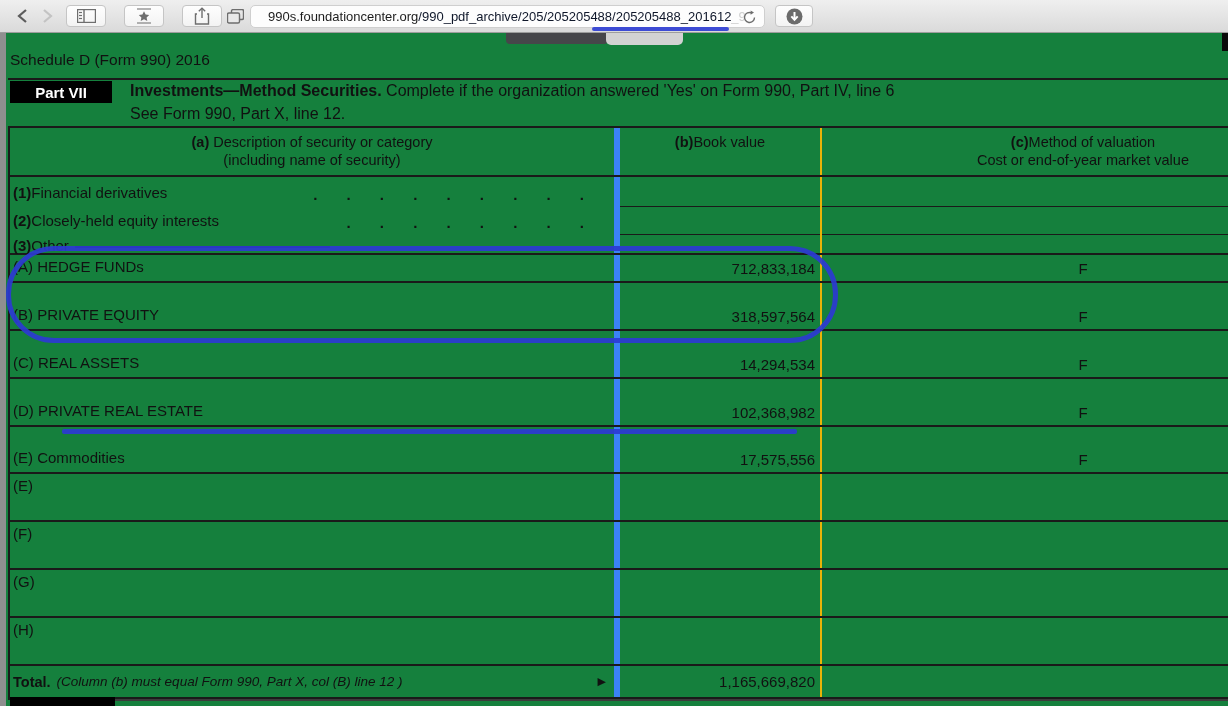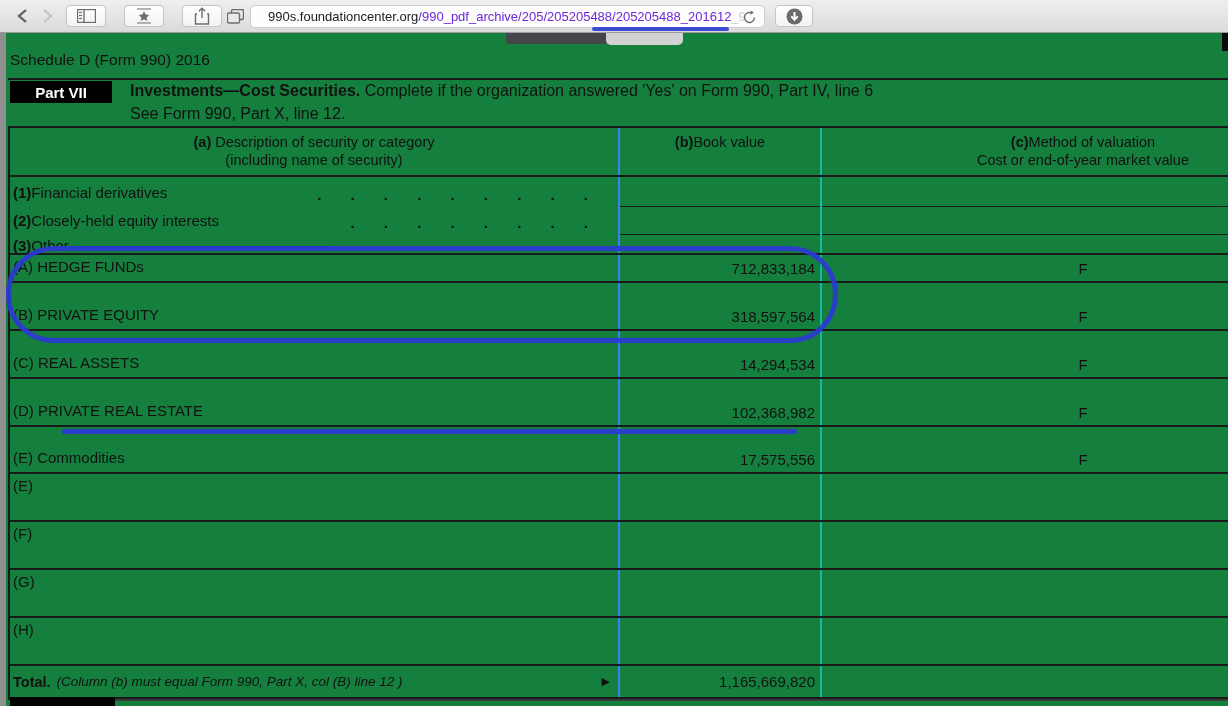--- a/index.html
+++ b/index.html
@@ -9,21 +9,21 @@
   
   .toolbar { position:absolute; left:0; top:0; width:1228px; height:33px;
     background:linear-gradient(#efefef,#dadada); border-bottom:1px solid #9d9d9d; z-index:50; }
   .nav-chevron { position:absolute; top:7px; width:18px; height:18px; }
   .tb-btn { position:absolute; top:5px; height:22px; border:1px solid #c5c5c5; border-radius:4px;
     background:linear-gradient(#fefefe,#f3f3f3); display:flex; align-items:center; justify-content:center; cursor:default; }
   .url-field { position:absolute; left:250px; top:5px; width:515px; height:23px; background:#fdfdfd;
     border:1px solid #cfcfcf; border-radius:5px; display:flex; align-items:center;
     padding-left:17px; font-size:13px; white-space:nowrap; overflow:hidden; }
   .url-domain { color:#1c1c1c; }
-  .url-path { color:#6d28d9; }
+  .url-path { color:#0f172a; }
   .url-fade { color:#cfcfcf; }
   .refresh-wrap { position:absolute; right:7px; top:4px; }
   .dl-btn { left:775px; width:38px; }
 
   
   .url-underline { position:absolute; left:592px; top:27px; width:137px; height:4px;
     border-radius:2px; z-index:60; }
 
   
   .page { position:absolute; left:0; top:33px; width:1228px; height:673px; background:#15803d; overflow:hidden; }
@@ -37,22 +37,22 @@
   .part-badge { position:absolute; left:10px; top:48px; width:102px; height:22px; background:#000;
     color:#fff; font-weight:bold; font-size:15px; display:flex; align-items:center; justify-content:center; }
   .part-title-line { position:absolute; left:130px; top:49px; font-size:16px; color:#111; white-space:nowrap; }
   .part-title-line b { font-weight:bold; }
   .part-line2 { position:absolute; left:130px; top:72px; font-size:16px; color:#111; }
 
   
   .tbl { position:absolute; left:8px; top:93px; width:1336px; border-left:2px solid #1a1a1a; color:#111; }
   .thead { display:flex; height:51px; border-top:2px solid #1a1a1a; border-bottom:2px solid #1a1a1a; }
   .hc { padding-top:5px; text-align:center; font-size:14.5px; line-height:18px; }
-  .ca { width:610px; border-right:2px solid #3b82f6; }
-  .cb { width:202px; border-right:2px solid #14b8a6; }
+  .ca { width:610px; border-right:6px solid #3b82f6; }
+  .cb { width:202px; border-right:2px solid #eab308; }
   .cc { width:522px; }
 
   .t123 { display:flex; height:78px; border-bottom:2px solid #1a1a1a; }
   .t123 .ca { position:relative; }
   .lineitem { position:absolute; left:3px; font-size:15px; white-space:nowrap; }
   .lineitem b { font-weight:bold; }
   .dots { position:absolute; right:30px; font-weight:bold; font-size:15px; word-spacing:25px; }
   .subcells { display:flex; flex-direction:column; }
   .subcells .s1 { height:30px; border-bottom:1.5px solid #1a1a1a; }
   .subcells .s2 { height:28px; border-bottom:1.5px solid #1a1a1a; }
@@ -168,21 +168,21 @@
   <div class="left-strip"></div>
   <div class="artifact-dark"></div>
   <div class="artifact-light"></div>
   <div class="corner-block"></div>
 
   <div class="doc-header">Schedule D (Form 990) 2016</div>
   <div class="rule-above-part"></div>
   <div class="part-badge">Part VII</div>
 
   <div class="part-title-line">
-    <b>Investments—Cost Securities.</b>
+    <b>Investments—Method Securities.</b>
     <span> </span>
     <span>Complete if the organization answered 'Yes' on Form 990, Part IV, line 6</span>
   </div>
   <div class="part-line2">See Form 990, Part X, line 12.</div>
 
   <div class="tbl">
 
     <div class="thead">
       <div class="ca hc">
         <div><b>(a)</b><span> Description of security or category</span></div>

